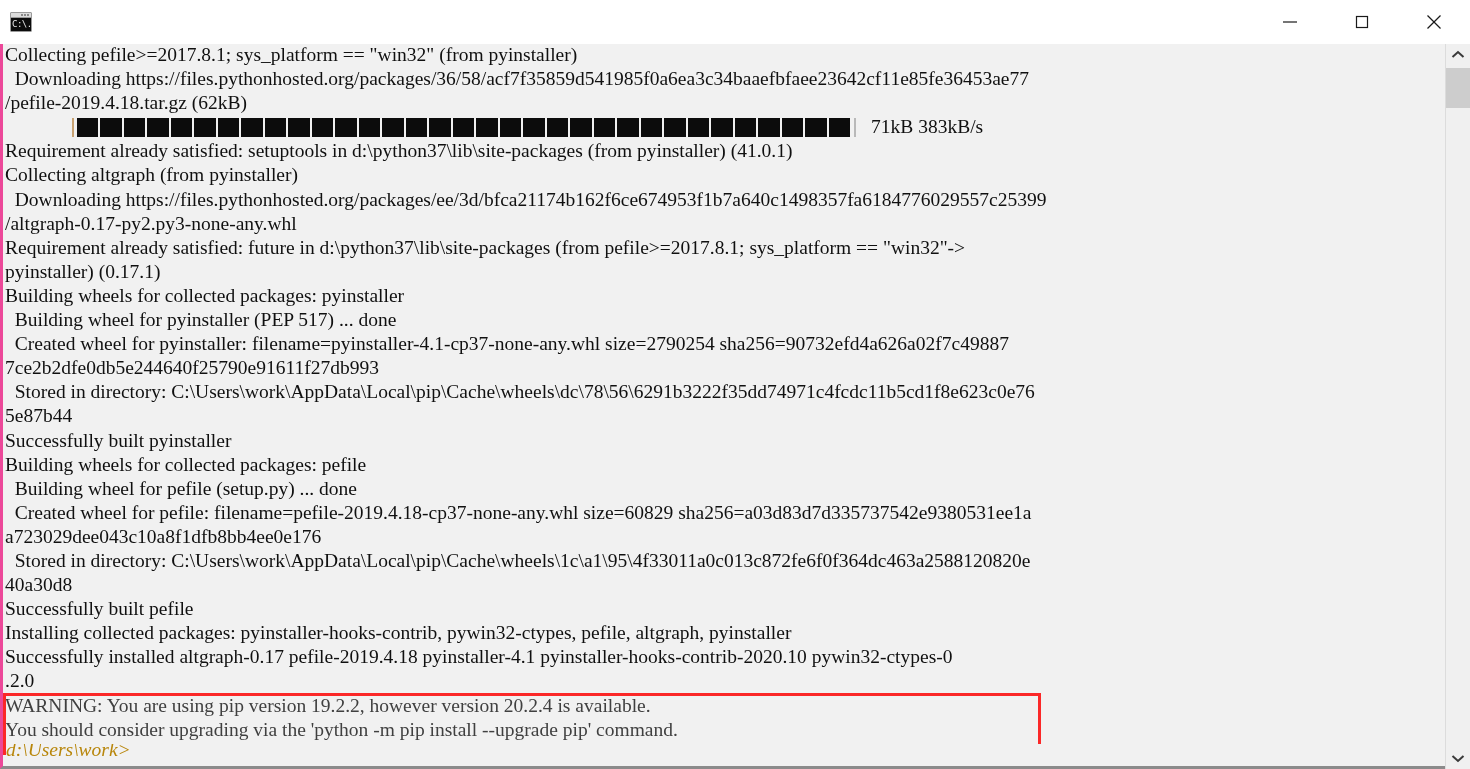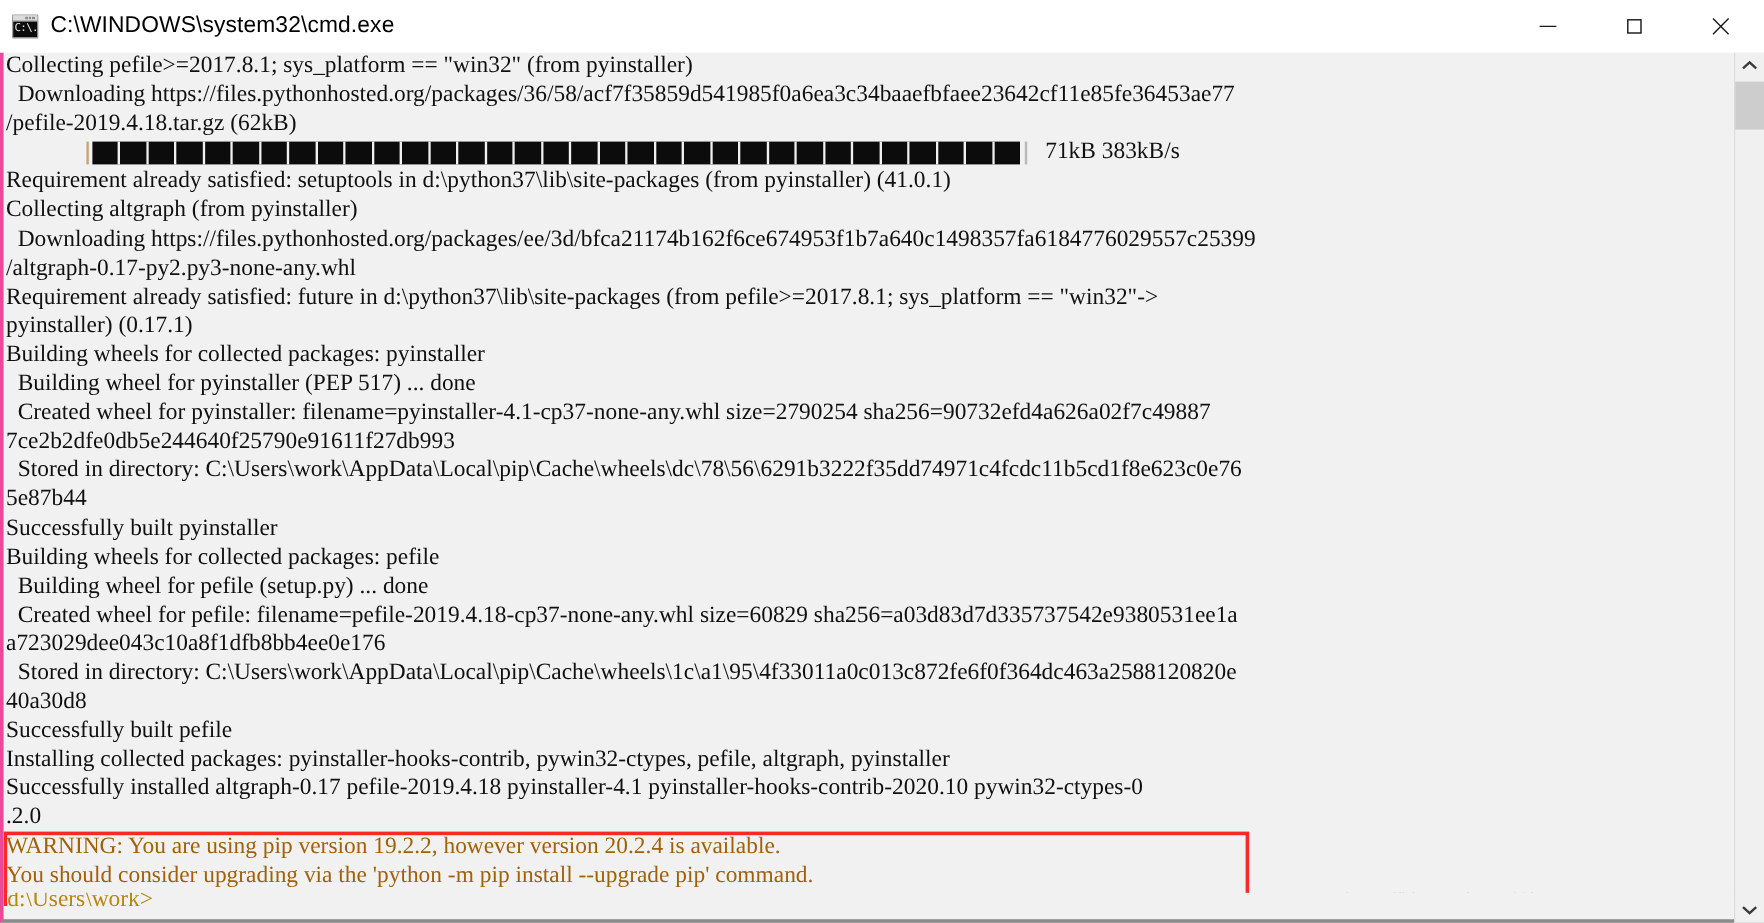--- a/index.html
+++ b/index.html
@@ -126,21 +126,21 @@
     line-height: 24.1px;
     color: #101010;
     white-space: pre;
     letter-spacing: 0px;
   }
   .cline {
     height: 24.1px;
     white-space: pre;
     position: relative;
   }
-  .warn { color: #a16207; }
+  .warn { color: #404040; }
 
   
   .progress-row {
     position: relative;
     height: 24.1px;
   }
   .progress-blocks {
     position: absolute;
     left: 72px;
     top: 3px;
@@ -247,34 +247,34 @@
   }
   #bottom-strip .cut {
     position: absolute;
     left: 0;
     top: -6px;
     font-family: "Liberation Serif", "DejaVu Serif", serif;
     font-size: 19.5px;
     line-height: 24.1px;
     color: #b8860b;
     white-space: pre;
+    font-style: italic;
   }
 </style>
 </head>
 <body>
 
 <div id="window">
 
   <div id="titlebar">
     <div id="title-icon">
       <div class="ic-top"></div>
       <div class="ic-dots"></div>
       <div class="ic-body">C:\.</div>
     </div>
-    <div id="title-text">C:\WINDOWS\system32\cmd.exe</div>
 
     <div id="window-controls">
       <div class="winbtn">
         <svg width="24" height="24" viewBox="0 0 24 24" aria-hidden="true">
           <line x1="5" y1="12" x2="19" y2="12" stroke="#1a1a1a" stroke-width="1.2"></line>
         </svg>
       </div>
       <div class="winbtn">
         <svg width="24" height="24" viewBox="0 0 24 24" aria-hidden="true">
           <rect x="6.5" y="6.5" width="11" height="11" fill="none" stroke="#1a1a1a" stroke-width="1.2"></rect>

